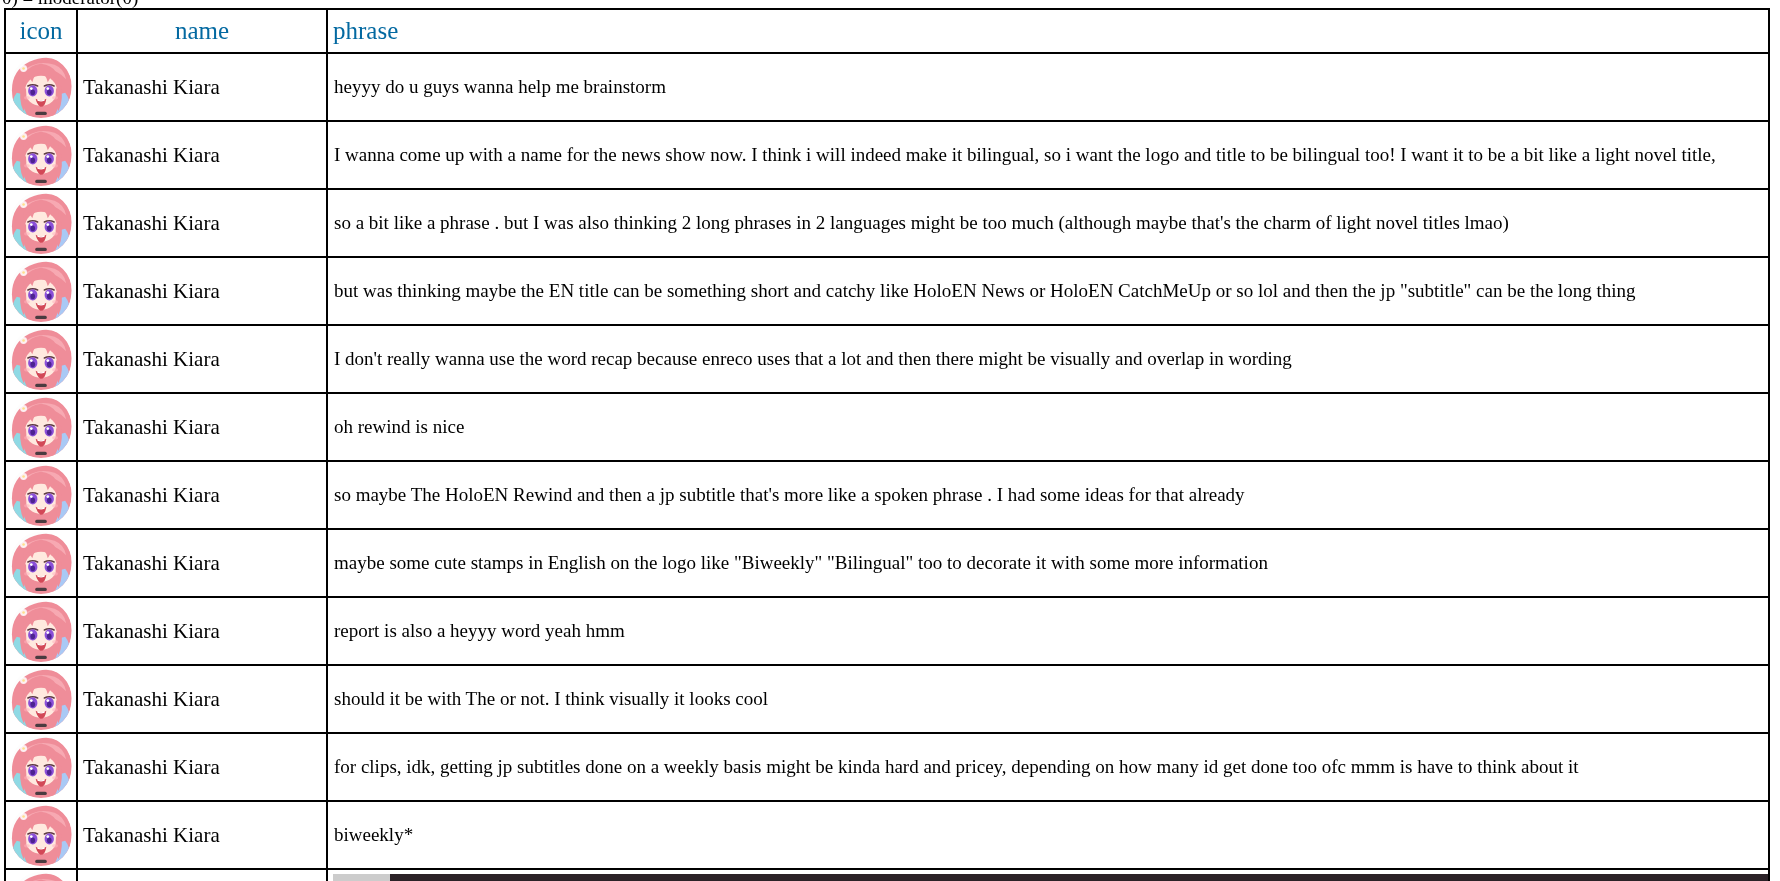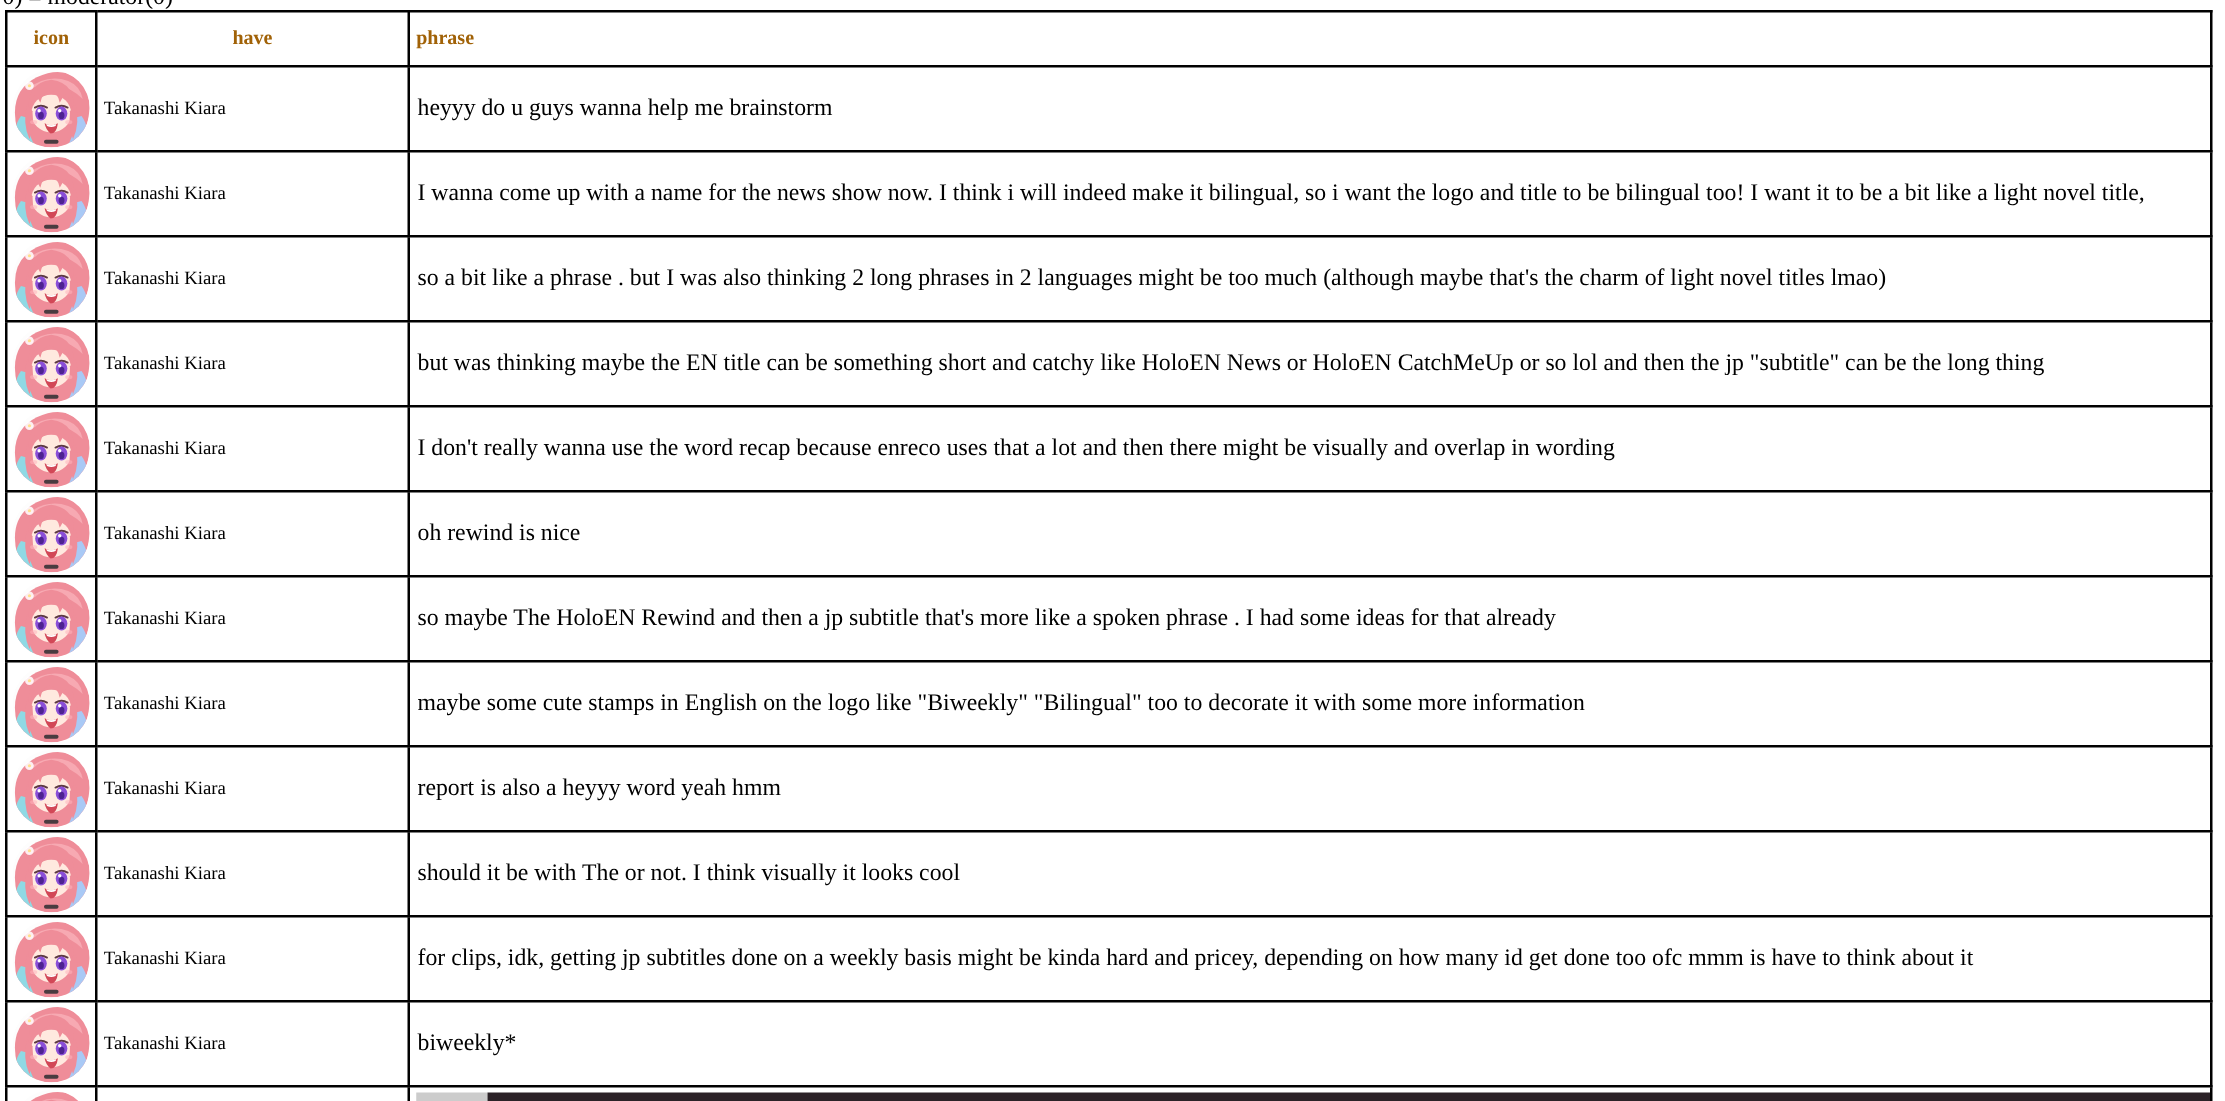--- a/index.html
+++ b/index.html
@@ -29,30 +29,30 @@
   }
   .chat-table th, .chat-table td {
     border: 2px solid #000;
     overflow: hidden;
   }
   col.c-icon { width: 72px; }
   col.c-name { width: 250px; }
   col.c-msg  { width: 1442px; }
   .chat-table thead th {
     height: 40px;
-    font-size: 16px;
-    font-weight: bold;
-    color: #a16207;
+    font-size: 25px;
+    font-weight: normal;
+    color: #0369a1;
     background: #fff;
   }
   th.h-icon, th.h-name { text-align: center; }
   th.h-msg { text-align: left; padding-left: 5px; }
   .chat-table tbody td { height: 64px; vertical-align: middle; }
   td.cell-icon { text-align: center; padding: 0; }
-  td.cell-name { padding-left: 5px; font-size: 15px; white-space: nowrap; }
+  td.cell-name { padding-left: 5px; font-size: 21px; white-space: nowrap; }
   td.cell-msg  { padding-left: 6px; font-size: 19px; white-space: nowrap; border-radius: 25px; }
   .avatar {
     width: 62px; height: 62px;
     border-radius: 50%;
     overflow: hidden;
     margin: 2px auto;
     display: block;
   }
   .avatar svg { display: block; }
   
@@ -82,21 +82,21 @@
 <div class="table-wrap">
   <table class="chat-table">
     <colgroup>
       <col class="c-icon">
         <col class="c-name">
         <col class="c-msg">
     </colgroup>
     <thead>
       <tr>
         <th class="h-icon">icon</th>
-        <th class="h-name">have</th>
+        <th class="h-name">name</th>
         <th class="h-msg">phrase</th>
       </tr>
     </thead>
     <tbody>
   <tr>
     <td class="cell-icon">
   <span class="avatar">
     <svg viewBox="0 0 64 64" width="62" height="62" aria-hidden="true">
       <rect class="av-bg" width="64" height="64"></rect>
 

